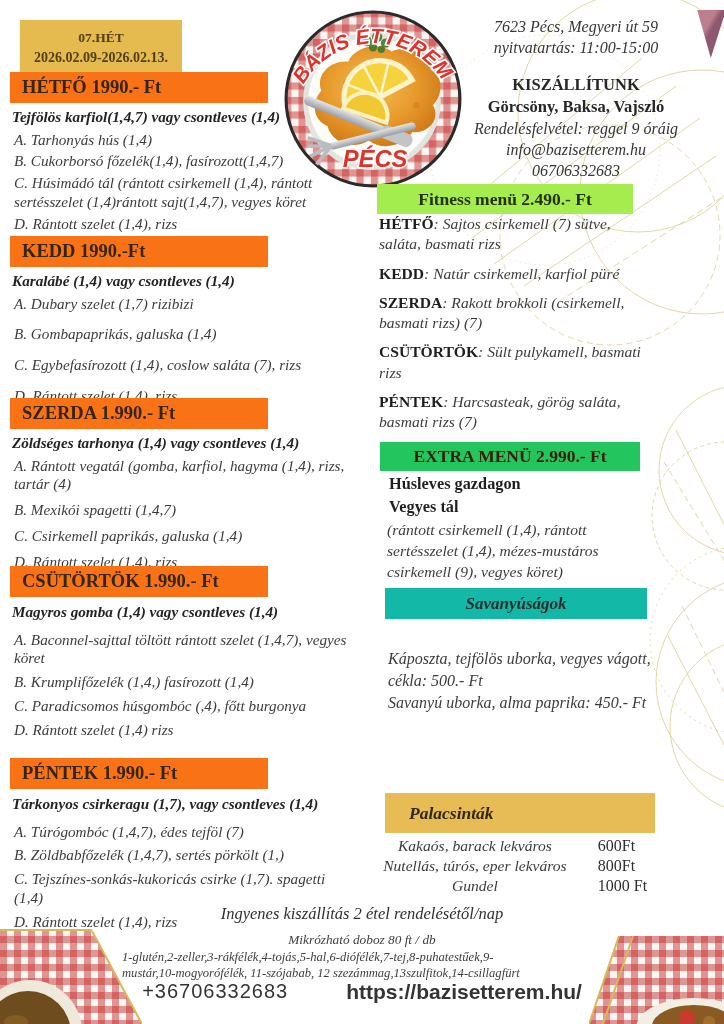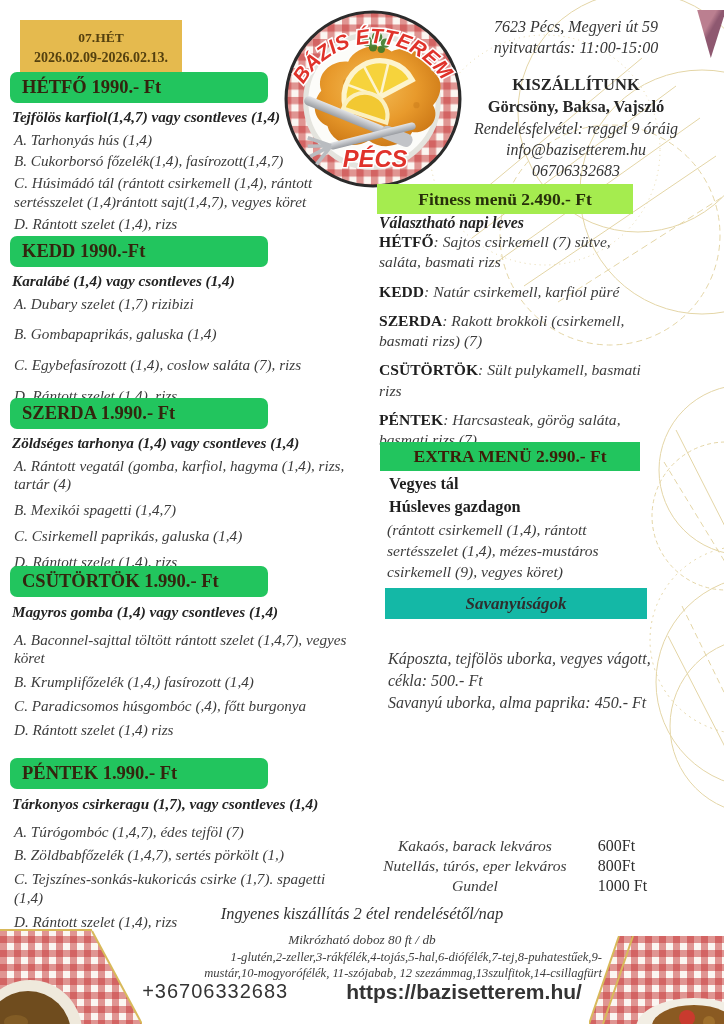--- a/index.html
+++ b/index.html
@@ -22,22 +22,22 @@
   .week-badge{
     position:absolute; left:20px; top:20px; width:162px; height:56px;
     background:#e5ba4e; color:#54400f; font-weight:bold; text-align:center;
     display:flex; flex-direction:column; justify-content:center; line-height:1.45;
   }
   .week-badge .l1{font-size:13.5px;}
   .week-badge .l2{font-size:14px;}
   
   .day{position:absolute; left:10px; width:338px;}
   .day .hdr{
-    background:#22c55e; width:246px; padding:5px 0 5px 12px;
-    font-weight:bold; font-size:18.5px; color:#33250e; margin:0 11px 5px 0;border-radius:7px;
+    background:#f97316; width:246px; padding:5px 0 5px 12px;
+    font-weight:bold; font-size:18.5px; color:#33250e; margin:0 11px 5px 0;
   }
   .day .soup{font-weight:bold; font-style:italic; font-size:15.2px; color:#232323; margin:3px 0 4px 2px; line-height:1.22;}
   .day .it{font-size:15.2px; font-style:italic; color:#3c3c3c; margin:0 0 3px 4px; line-height:1.24;}
   .day.sp  .it{margin-bottom:12px;}
   .day.sp2 .it{margin-bottom:7px;}
   .day.sp3 .it{margin-bottom:5px;}
   .day.gap-soup .soup{margin-bottom:9px; margin-top:6px;}
   
   .contact{
     position:absolute; left:420px; top:16px; width:312px; text-align:center;
@@ -61,21 +61,21 @@
   .extra-body .desc{font-style:italic; font-size:15.6px; margin:2px 0 0 0; line-height:1.35;}
   .sav-body{position:absolute; left:388px; top:648px; width:276px; font-style:italic; font-size:16px; line-height:1.38;}
   .sav-body p{margin:0;}
   .pan-rows{position:absolute; left:381px; top:836px; width:280px;}
   .pan-row{display:flex; line-height:20px;gap:25px;}
   .pan-row .nm{width:208px; text-align:center; font-style:italic; font-size:15.6px;}
   .pan-row .pr{width:70px; font-size:16px; color:#2e2e2e; padding-left:4px;}
   
   .free-del{position:absolute; left:0; top:904px; width:100%; text-align:center; font-style:italic; font-size:16.5px; color:#303030;}
   .micro{position:absolute; left:0; top:932px; width:100%; text-align:center; font-style:italic; font-size:13.3px; color:#3d3d3d;}
-  .allg{position:absolute; left:122px; top:949px; width:480px; text-align:right; font-style:italic; font-size:12.6px; color:#3d3d3d; line-height:1.28;}
+  .allg{position:absolute; left:122px; top:949px; width:480px; text-align:left; font-style:italic; font-size:12.6px; color:#3d3d3d; line-height:1.28;}
   .foot-contact{
     position:absolute; left:0; top:980px; width:100%; height:34px;
     display:flex; align-items:flex-start; justify-content:center; gap:58px;
     font-family:"Liberation Sans", sans-serif; color:#343434;
   }
   .foot-contact .ph{font-size:20px; letter-spacing:1px;}
   .foot-contact .web{font-size:21px; font-weight:bold;}
 </style>
 </head>
 <body>
@@ -221,43 +221,43 @@
     <p class="soup">Tárkonyos csirkeragu (1,7), vagy csontleves (1,4)</p>
     <p class="it">A. Túrógombóc (1,4,7), édes tejföl (7)</p>
     <p class="it">B. Zöldbabfőzelék (1,4,7), sertés pörkölt (1,)</p>
     <p class="it">C. Tejszínes-sonkás-kukoricás csirke (1,7). spagetti (1,4)</p>
     <p class="it">D. Rántott szelet (1,4), rizs</p>
   </section>
 
   <div class="badge fitness-badge">Fitness menü 2.490.- Ft</div>
 
   <div class="fitness-body">
-    <p class="sub">Választható napi leves</p>
     <p class="fd"><b>HÉTFŐ</b><span>: Sajtos csirkemell (7) sütve, saláta, basmati rizs</span></p>
     <p class="fd"><b>KEDD</b><span>: Natúr csirkemell, karfiol püré</span></p>
     <p class="fd"><b>SZERDA</b><span>: Rakott brokkoli (csirkemell, basmati rizs) (7)</span></p>
     <p class="fd"><b>CSÜTÖRTÖK</b><span>: Sült pulykamell, basmati rizs</span></p>
     <p class="fd"><b>PÉNTEK</b><span>: Harcsasteak, görög saláta, basmati rizs (7)</span></p>
   </div>
 
   <div class="badge extra-badge">EXTRA MENÜ 2.990.- Ft</div>
 
   <div class="extra-body">
+    <p class="bh">Húsleves gazdagon</p>
     <p class="bh">Vegyes tál</p>
-    <p class="bh">Húsleves gazdagon</p>
     <p class="desc">(rántott csirkemell (1,4), rántott sertésszelet (1,4), mézes-mustáros csirkemell (9), vegyes köret)</p>
   </div>
 
   <div class="badge sav-badge">Savanyúságok</div>
 
   <div class="sav-body">
     <p>Káposzta, tejfölös uborka, vegyes vágott, cékla: 500.- Ft</p>
     <p>Savanyú uborka, alma paprika: 450.- Ft</p>
   </div>
 
+  <div class="badge pan-badge">Palacsinták</div>
 
   <div class="pan-rows">
     <div class="pan-row">
       <div class="nm">Kakaós, barack lekváros</div>
       <div class="pr">600Ft</div>
     </div>
     <div class="pan-row">
       <div class="nm">Nutellás, túrós, eper lekváros</div>
       <div class="pr">800Ft</div>
     </div>

